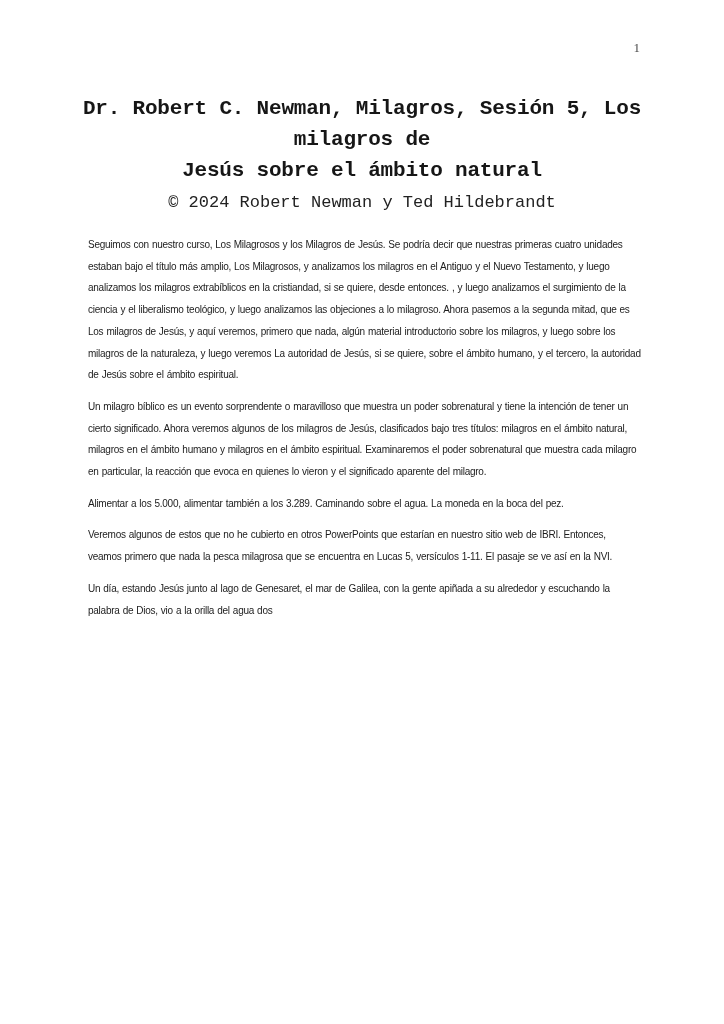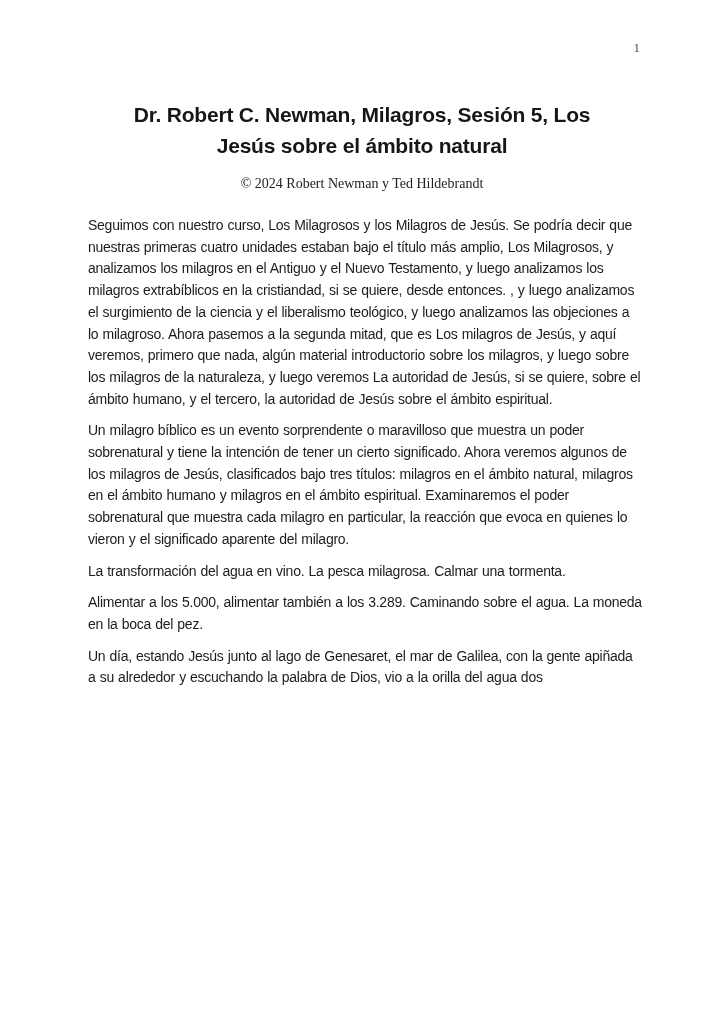--- a/index.html
+++ b/index.html
@@ -21,68 +21,69 @@
     right: 84px;
     font-family: "Liberation Serif", serif;
     font-size: 13px;
     color: #4a4a4a;
   }
   .doc-header {
     padding-top: 86px;
     text-align: center;
   }
   .doc-title {
-    margin: 13px;
-    font-family: Liberation Sans, sans-serif;
+    margin: 7px;
+    font-family: Liberation Mono, monospace;
     font-weight: 700;
     font-size: 21px;
     line-height: 31px;
     color: #161616;
     letter-spacing: -0.2px;
   }
   .title-line {
     display: block;
   }
   .copyright {
     margin-top: 4px;
-    font-family: Liberation Serif, serif;
-    font-size: 14px;
+    font-family: Liberation Mono, monospace;
+    font-size: 17px;
     line-height: 19px;
     color: #222222;
   }
   .doc-body {
     margin: 22px 82px 8px 88px;
     font-family: "Liberation Sans", sans-serif;
-    font-size: 14px;
+    font-size: 10px;
     line-height: 21.7px;
     letter-spacing: -0.25px;
     word-spacing: 0.5px;
     text-align: left;
     color: #1c1c1c;
   }
   .doc-body p {
     margin: 0 0 10px 0;
   }
 </style>
 </head>
 <body>
 
 <div class="page">
 
   <div class="page-number">1</div>
 
   <header class="doc-header">
     <h1 class="doc-title">
       <span class="title-line">Dr. Robert C. Newman, Milagros, Sesión 5, Los</span>
+      <span class="title-line">milagros de</span>
       <span class="title-line">Jesús sobre el ámbito natural</span>
     </h1>
     <div class="copyright">© 2024 Robert Newman y Ted Hildebrandt</div>
   </header>
 
   <main class="doc-body">
     <p>Seguimos con nuestro curso, Los Milagrosos y los Milagros de Jesús. Se podría decir que nuestras primeras cuatro unidades estaban bajo el título más amplio, Los Milagrosos, y analizamos los milagros en el Antiguo y el Nuevo Testamento, y luego analizamos los milagros extrabíblicos en la cristiandad, si se quiere, desde entonces. , y luego analizamos el surgimiento de la ciencia y el liberalismo teológico, y luego analizamos las objeciones a lo milagroso. Ahora pasemos a la segunda mitad, que es Los milagros de Jesús, y aquí veremos, primero que nada, algún material introductorio sobre los milagros, y luego sobre los milagros de la naturaleza, y luego veremos La autoridad de Jesús, si se quiere, sobre el ámbito humano, y el tercero, la autoridad de Jesús sobre el ámbito espiritual.</p>
     <p>Un milagro bíblico es un evento sorprendente o maravilloso que muestra un poder sobrenatural y tiene la intención de tener un cierto significado. Ahora veremos algunos de los milagros de Jesús, clasificados bajo tres títulos: milagros en el ámbito natural, milagros en el ámbito humano y milagros en el ámbito espiritual. Examinaremos el poder sobrenatural que muestra cada milagro en particular, la reacción que evoca en quienes lo vieron y el significado aparente del milagro.</p>
-    <p>La transformación del agua en vino. La pesca milagrosa. Calmar una tormenta.</p>
     <p>Alimentar a los 5.000, alimentar también a los 3.289. Caminando sobre el agua. La moneda en la boca del pez.</p>
+    <p>Veremos algunos de estos que no he cubierto en otros PowerPoints que estarían en nuestro sitio web de IBRI. Entonces, veamos primero que nada la pesca milagrosa que se encuentra en Lucas 5, versículos 1-11. El pasaje se ve así en la NVI.</p>
     <p>Un día, estando Jesús junto al lago de Genesaret, el mar de Galilea, con la gente apiñada a su alrededor y escuchando la palabra de Dios, vio a la orilla del agua dos</p>
   </main>
 
 </div>
 
 </body></html>

